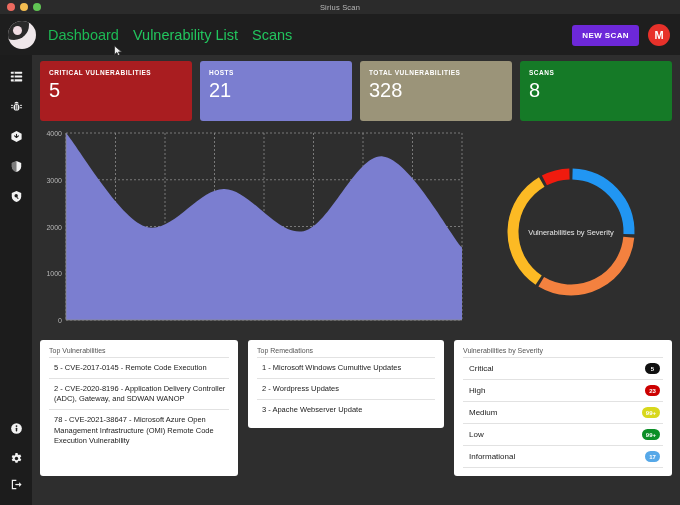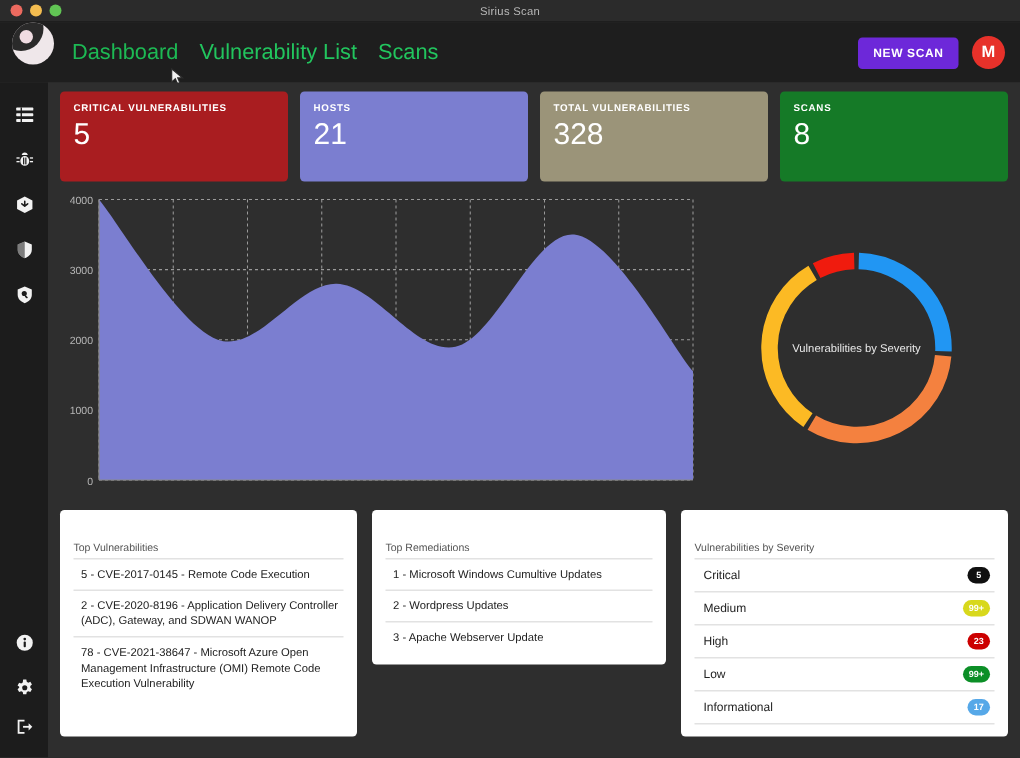--- a/index.html
+++ b/index.html
@@ -27,21 +27,21 @@
   .light.green { background: #61c554; }
   #window-title {
     position: absolute; left: 0; right: 0; text-align: center;
     font-size: 7.5px; color: #b9b9b9; letter-spacing: .2px;
   }
 
   
   #navbar {
     height: 40px; width: 100%;
     background: #1e1e1e;
-    display: flex; 
+    display: flex; align-items: center;
     padding: 0 10px 0 8px;
     position: relative;
   }
   #logo {
     width: 28px; height: 28px; border-radius: 50%;
     background: #efe7ea; position: relative; overflow: hidden;
     flex: 0 0 auto;
     margin-right: 12px;
   }
   #logo .swoosh {
@@ -127,21 +127,21 @@
   #donut-label {
     position: absolute; left: 0; right: 0; top: 50%;
     transform: translateY(-50%);
     text-align: center; color: #e8e8e8; font-size: 7.5px;
   }
 
   
   #bottom-row { display: flex; gap: 10px; margin-top: 6px; }
   .panel {
     background: #ffffff; border-radius: 3px;
-    padding: 22px 9px 8px 9px;
+    padding: 7px 9px 8px 9px;
     color: #222;
   }
   #panel-vulns { width: 198px; flex: 0 0 198px; }
   #panel-remed { width: 196px; flex: 0 0 196px; align-self: flex-start; }
   #panel-sev   { flex: 1 1 auto; align-self: flex-start; }
   .panel-title {
     font-size: 7px; color: #555; margin-bottom: 3px;
   }
   .panel-item {
     font-size: 7.5px; line-height: 1.35; color: #222;
@@ -344,28 +344,28 @@
         </div>
 
         <div class="panel" id="panel-sev">
           <div class="panel-title">Vulnerabilities by Severity</div>
 
           <div class="sev-row">
             <span>Critical</span>
             <span class="badge" style="background:#101010">5</span>
           </div>
           <div class="sev-row">
+            <span>High</span>
+            <span class="badge" style="background:#cc0000">23</span>
+          </div>
+          <div class="sev-row">
             <span>Medium</span>
             <span class="badge" style="background:#d8d81c">99+</span>
           </div>
           <div class="sev-row">
-            <span>High</span>
-            <span class="badge" style="background:#cc0000">23</span>
-          </div>
-          <div class="sev-row">
             <span>Low</span>
             <span class="badge" style="background:#0c8f27">99+</span>
           </div>
           <div class="sev-row">
             <span>Informational</span>
             <span class="badge" style="background:#56a8e8">17</span>
           </div>
         </div>
 
       </div>

